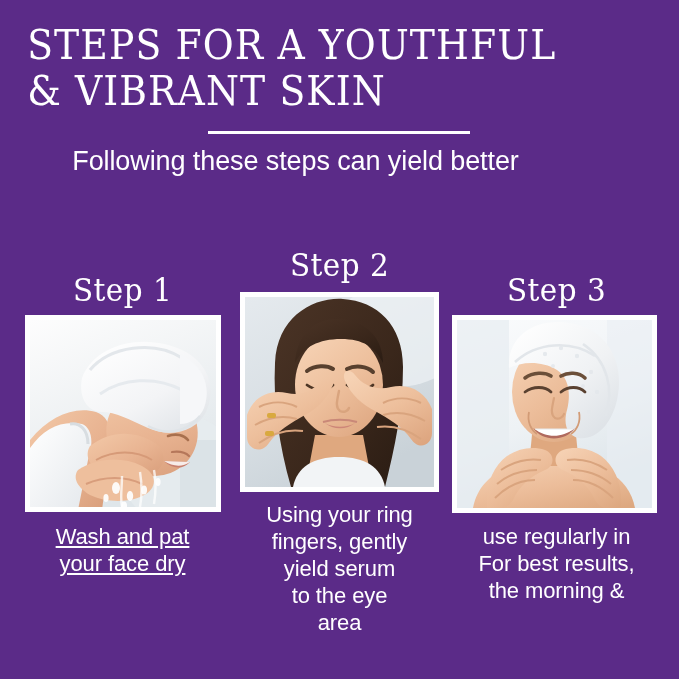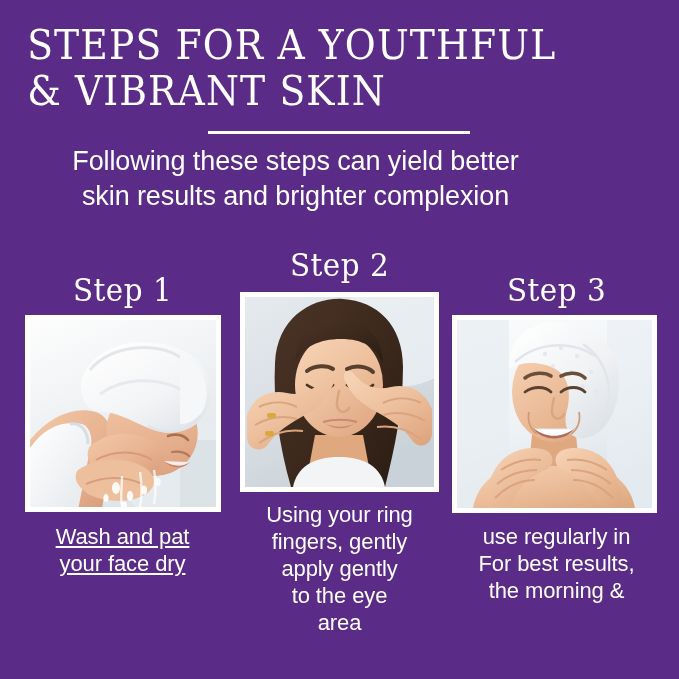--- a/index.html
+++ b/index.html
@@ -136,21 +136,20 @@
 
   <div class="title-block">
     <span class="title-line">STEPS FOR A YOUTHFUL</span>
     <span class="title-line">&amp; VIBRANT SKIN</span>
   </div>
 
   <div class="divider"></div>
 
   <div class="subtitle-block">
     <span class="subtitle-line">Following these steps can yield better</span>
-    <span class="subtitle-line">skin results and brighter complexion</span>
   </div>
 
   <div class="step" id="step-1">
     <div class="step-label">Step 1</div>
 
     <div class="photo-frame">
       <div class="photo">
         <svg viewBox="0 0 186 187" preserveAspectRatio="xMidYMid slice" width="100%" height="100%">
           <defs>
             <linearGradient id="p1bg" x1="0" y1="0" x2="0.4" y2="1">
@@ -284,21 +283,21 @@
           <path d="M176,106 C164,100 150,100 138,106" stroke="#d9a47e" stroke-width="2" fill="none"></path>
           <path d="M180,124 C166,116 152,114 138,118" stroke="#d9a47e" stroke-width="2" fill="none"></path>
           <path d="M176,142 C162,132 146,128 132,130" stroke="#d9a47e" stroke-width="2" fill="none"></path>
         </svg>
       </div>
     </div>
 
     <div class="caption">
       <span>Using your ring</span>
       <span>fingers, gently</span>
-      <span>apply gently</span>
+      <span>yield serum</span>
       <span>to the eye</span>
       <span>area</span>
     </div>
   </div>
 
   <div class="step" id="step-3">
     <div class="step-label">Step 3</div>
 
     <div class="photo-frame">
       <div class="photo">

